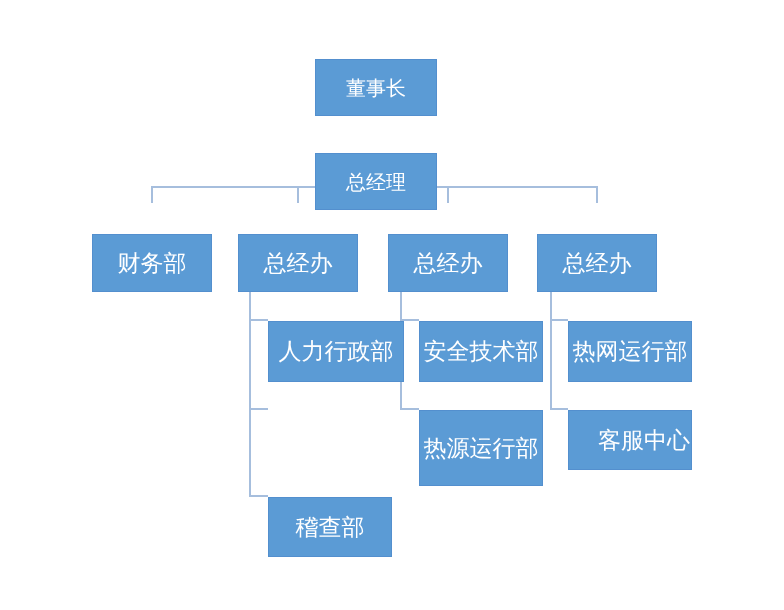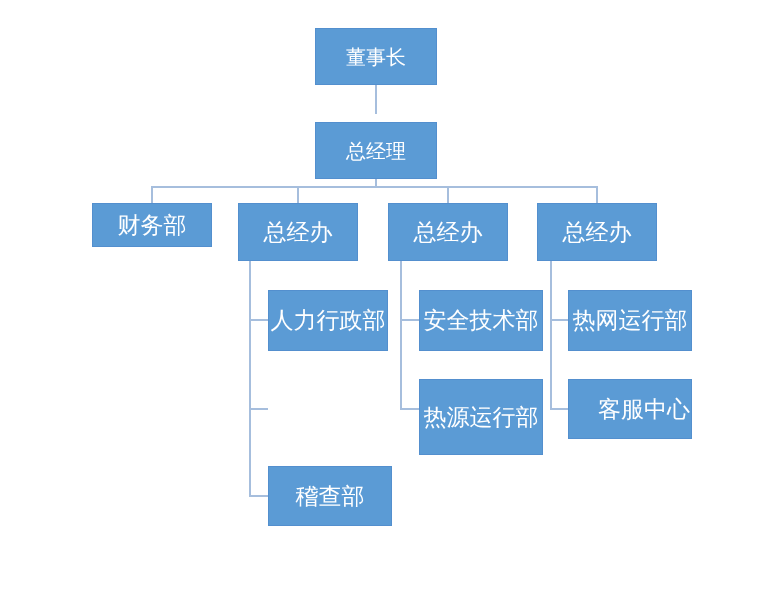--- a/index.html
+++ b/index.html
@@ -27,36 +27,37 @@
     border:1px solid var(--node-border);
     box-sizing:border-box;
     display:flex;
     align-items:center;
     justify-content:center;
     color:var(--text);
     text-align:right;
     line-height:1;
     cursor:default;
     white-space:nowrap;
+    margin-top:31px;
   }
   .node .label{display:block;}
   .fs-sm{font-size:20px;}
   .fs-lg{font-size:23px;}
   .conn{
     position:absolute;
     background:var(--conn);
   }
   
   #n-chairman   {left:315px; top:28px;  width:122px; height:57px;}
   #n-gm         {left:315px; top:122px; width:122px; height:57px;}
-  #n-finance    {left:92px;  top:203px; width:120px; height:44px;}
+  #n-finance    {left:92px;  top:203px; width:120px; height:58px;}
   #n-office1    {left:238px; top:203px; width:120px; height:58px;}
   #n-office2    {left:388px; top:203px; width:120px; height:58px;}
   #n-office3    {left:537px; top:203px; width:120px; height:58px;}
-  #n-hr         {left:268px; top:290px; width:120px; height:61px;}
+  #n-hr         {left:268px; top:290px; width:136px; height:61px;}
   #n-project    {left:268px; top:379px; width:124px; height:60px;}
   #n-audit      {left:268px; top:466px; width:124px; height:60px;}
   #n-safety     {left:419px; top:290px; width:124px; height:61px;}
   #n-heatsource {left:419px; top:379px; width:124px; height:76px;}
   #n-heatnet    {left:568px; top:290px; width:124px; height:61px;}
   #n-service    {left:568px; top:379px; width:124px; height:60px;padding-left:28px;}
   
   #c-v1          {left:375px; top:85px;  width:2px;   height:29px;}
   #c-v2          {left:375px; top:171px; width:2px;   height:16px;}
   #c-rail        {left:151px; top:186px; width:447px; height:2px;}

